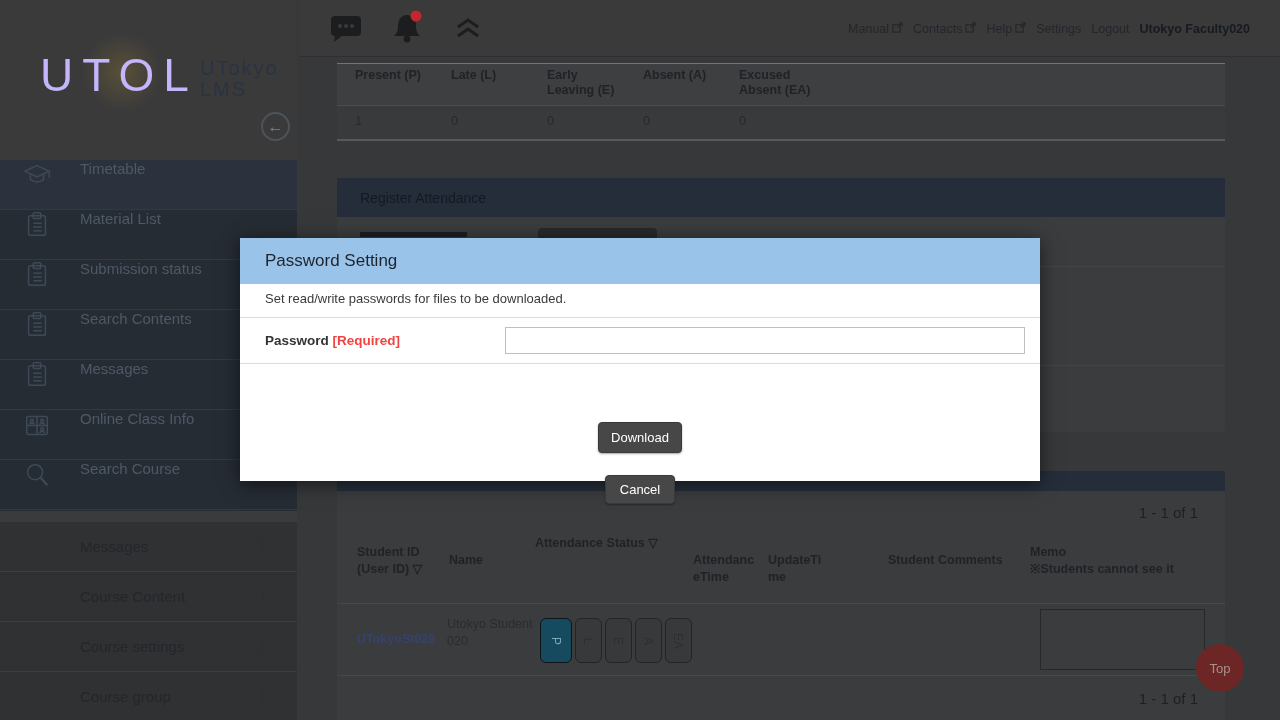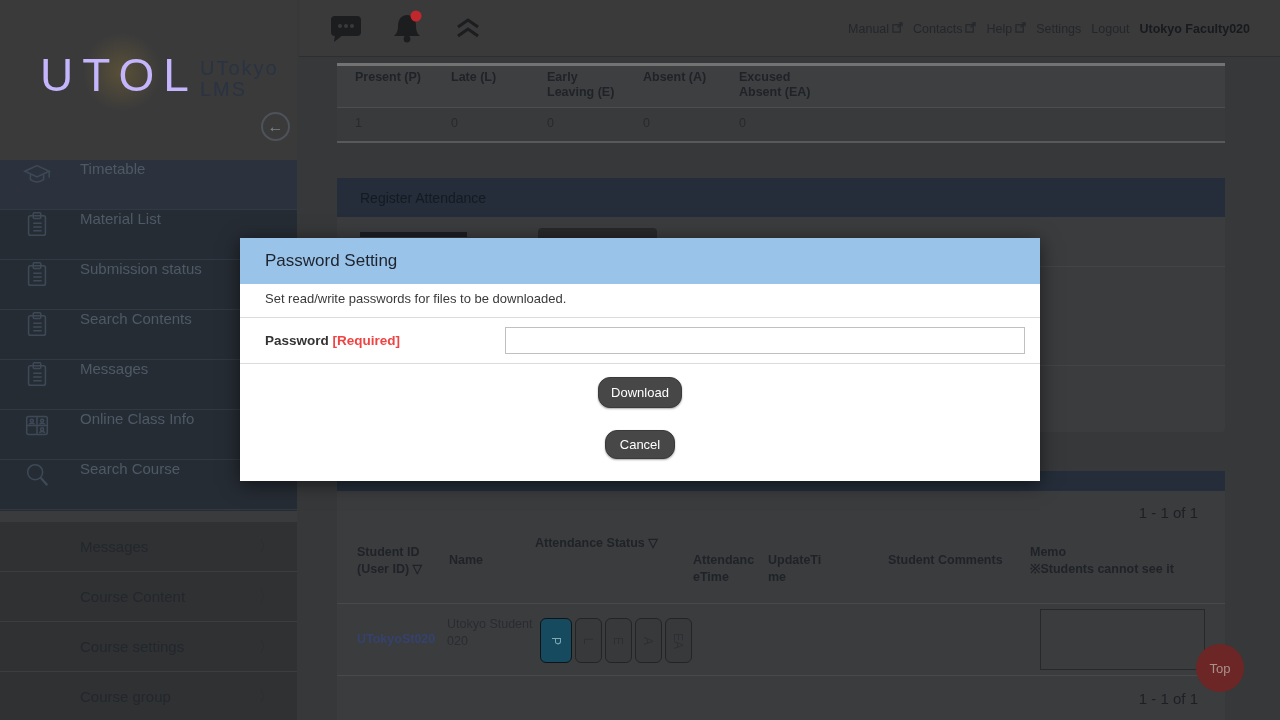--- a/index.html
+++ b/index.html
@@ -33,21 +33,21 @@
   .sub-item .schev{margin-right:24px;font-size:14px;color:#2a2e33;}
   
   .topbar{position:absolute;left:299px;top:0;width:981px;height:57px;background:var(--top-bg);border-bottom:1px solid #2e2e30;}
   .tb-icons{position:absolute;left:30px;top:10px;display:flex;align-items:center;gap:26px;}
   .tb-icon{position:relative;cursor:pointer;}
   .tb-links{position:absolute;right:30px;top:0;height:57px;display:flex;align-items:center;gap:10px;}
   .tb-link{font-size:12.5px;color:#23262b;cursor:pointer;display:flex;align-items:center;gap:3px;}
   .tb-user{font-size:12.5px;font-weight:bold;color:#171a1e;}
   .ext svg{width:11px;height:11px;stroke:#25282c;fill:none;stroke-width:1.4;}
   
-  .sum-table{position:absolute;left:337px;top:63px;width:888px;border-top:3px solid #737373;border-bottom:2px solid #58595b;}
+  .sum-table{position:absolute;left:337px;top:63px;width:888px;border-top:1px solid #737373;border-bottom:2px solid #58595b;}
   .sum-head{display:flex;height:42px;background:#3e3f41;border-bottom:1px solid #4c4d4f;}
   .sum-vals{display:flex;height:33px;background:#393a3c;}
   .sum-cell{width:96px;padding:4px 0 0 18px;font-size:12.5px;font-weight:bold;color:var(--hdr-text);line-height:15px;}
   .sum-vals .sum-cell{font-weight:normal;color:var(--val-text);padding-top:8px;}
   .sec-bar{position:absolute;left:337px;width:888px;height:39px;background:var(--navy);display:flex;align-items:center;}
   .sec-bar .sec-title{margin-left:23px;font-size:14px;color:#141a23;}
   .reg-bar{top:178px;}
   .reg-card{position:absolute;left:337px;top:217px;width:888px;height:215px;background:var(--card);border-radius:0 0 4px 4px;}
   .reg-div{position:absolute;left:0;width:888px;height:1px;background:#434446;}
   .hidden-btn-sliver{position:absolute;left:201px;top:11px;width:119px;height:32px;background:#28292b;border-radius:4px;}
@@ -72,21 +72,21 @@
     border:none;color:#a9918c;font-size:13px;cursor:pointer;}
   
   .modal{position:absolute;left:240px;top:238px;width:800px;height:243px;background:#fff;box-shadow:0 3px 18px rgba(0,0,0,.55);}
   .modal-header{height:46px;background:#9ac3e9;display:flex;align-items:center;}
   .modal-title{margin-left:25px;font-size:17px;font-weight:500;color:#1d242e;}
   .modal-desc{position:absolute;left:25px;top:53px;font-size:13px;color:#3a3a3a;}
   .m-div{position:absolute;left:0;width:800px;height:1px;background:#dcdcdc;}
   .pw-label{position:absolute;left:25px;top:95px;font-size:13.5px;font-weight:bold;color:#333;}
   .pw-required{color:#ef4444;}
   .pw-input{position:absolute;left:265px;top:89px;width:520px;height:27px;border:1px solid #c0c0c0;background:#fff;padding:0 6px;font-size:13px;}
-  .m-btn{position:absolute;background:#474747;border:1px solid #3a3a3a;border-radius:12px;color:#fff;font-size:13px;cursor:pointer;font-family:"Liberation Sans",sans-serif;box-shadow:0 1px 2px rgba(0,0,0,.35);}
+  .m-btn{position:absolute;background:#474747;border:1px solid #3a3a3a;border-radius:4px;color:#fff;font-size:13px;cursor:pointer;font-family:"Liberation Sans",sans-serif;box-shadow:0 1px 2px rgba(0,0,0,.35);margin-top:45px;}
   .dl-btn{left:358px;top:139px;width:84px;height:31px;}
   .cancel-btn{left:365px;top:192px;width:70px;height:29px;}
 </style>
 </head>
 <body>
 
 <div class="screen">
 
   <aside class="sidebar">
     <div class="logo-area">

